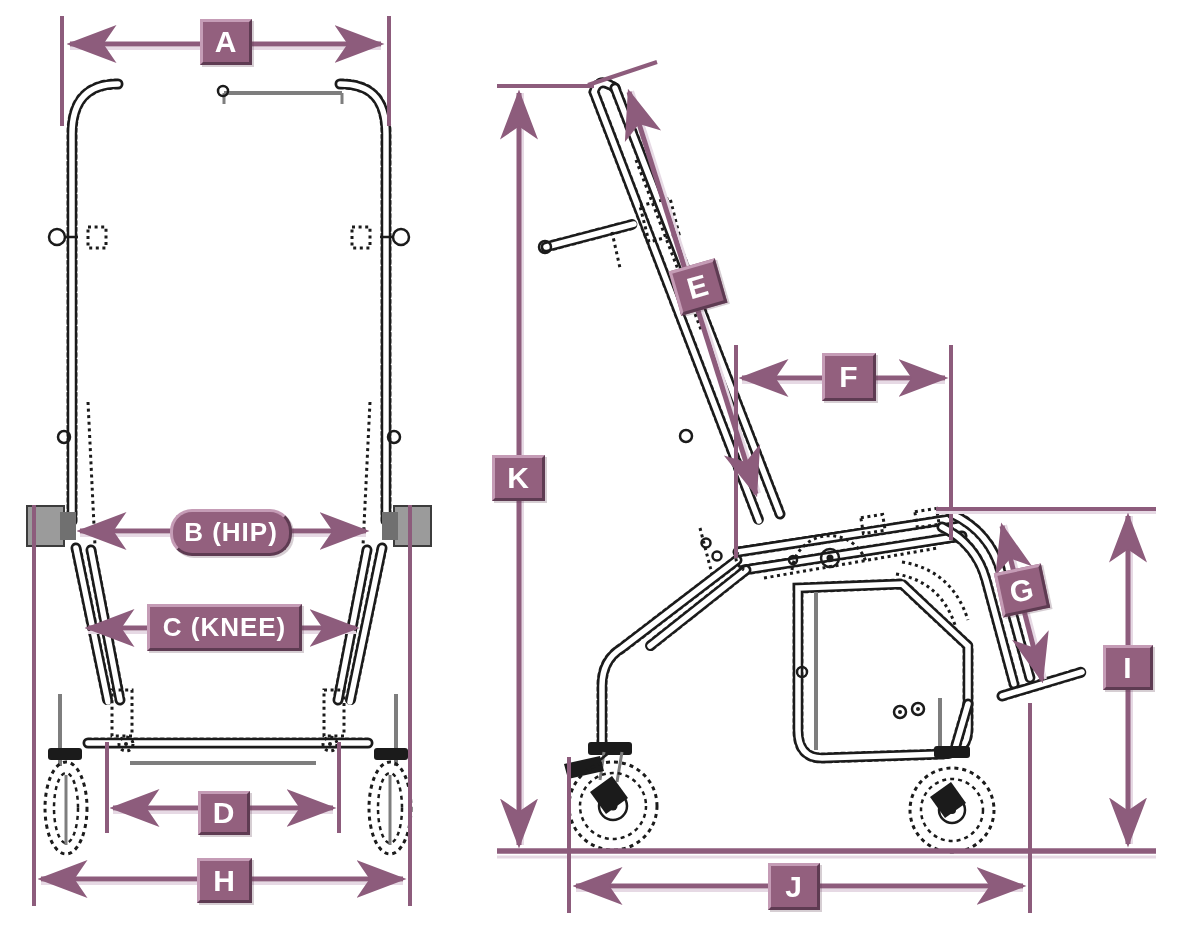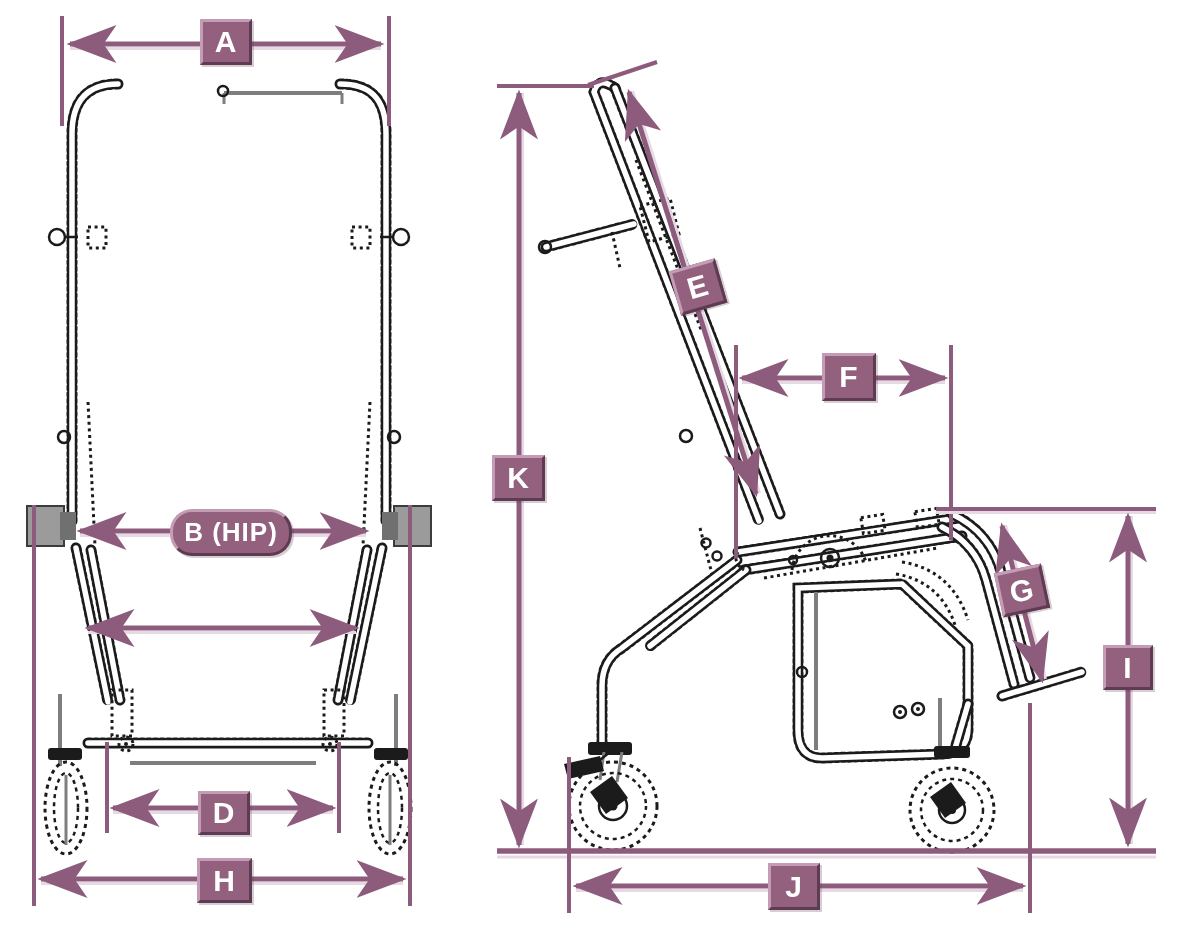--- a/index.html
+++ b/index.html
@@ -242,20 +242,21 @@
     <path class="dim" d="M497,851 L1156,851" style="stroke-width:5.5"></path>
     <path class="dimx" d="M569,757 L569,913"></path>
     <path class="dimx" d="M1030,703 L1030,913"></path>
     <path class="halo" d="M576,890.5 L1023,890.5"></path>
     <path class="dim" d="M576,886 L1023,886" marker-start="url(#ah)" marker-end="url(#ah)"></path>
   </g>
 </svg>
 
   <div class="dim-label" style="left:200px;top:19px;width:52px;height:46px;">A</div>
   <div class="dim-label wide" style="left:170px;top:509px;width:122px;height:47px;border-radius:22px;">B (HIP)</div>
+  <div class="dim-label wide" style="left:147px;top:604px;width:155px;height:47px;">C (KNEE)</div>
   <div class="dim-label" style="left:198px;top:791px;width:52px;height:44px;">D</div>
   <div class="dim-label" style="left:197px;top:858px;width:55px;height:45px;">H</div>
 
   <div class="dim-label" style="left:492px;top:455px;width:53px;height:46px;">K</div>
   <div class="dim-label rotE" style="left:674px;top:264px;width:48px;height:46px;">E</div>
   <div class="dim-label" style="left:822px;top:353px;width:54px;height:48px;">F</div>
   <div class="dim-label rotG" style="left:998px;top:568px;width:48px;height:45px;">G</div>
   <div class="dim-label" style="left:1103px;top:645px;width:50px;height:45px;">I</div>
   <div class="dim-label" style="left:768px;top:863px;width:52px;height:47px;">J</div>
 </div>

